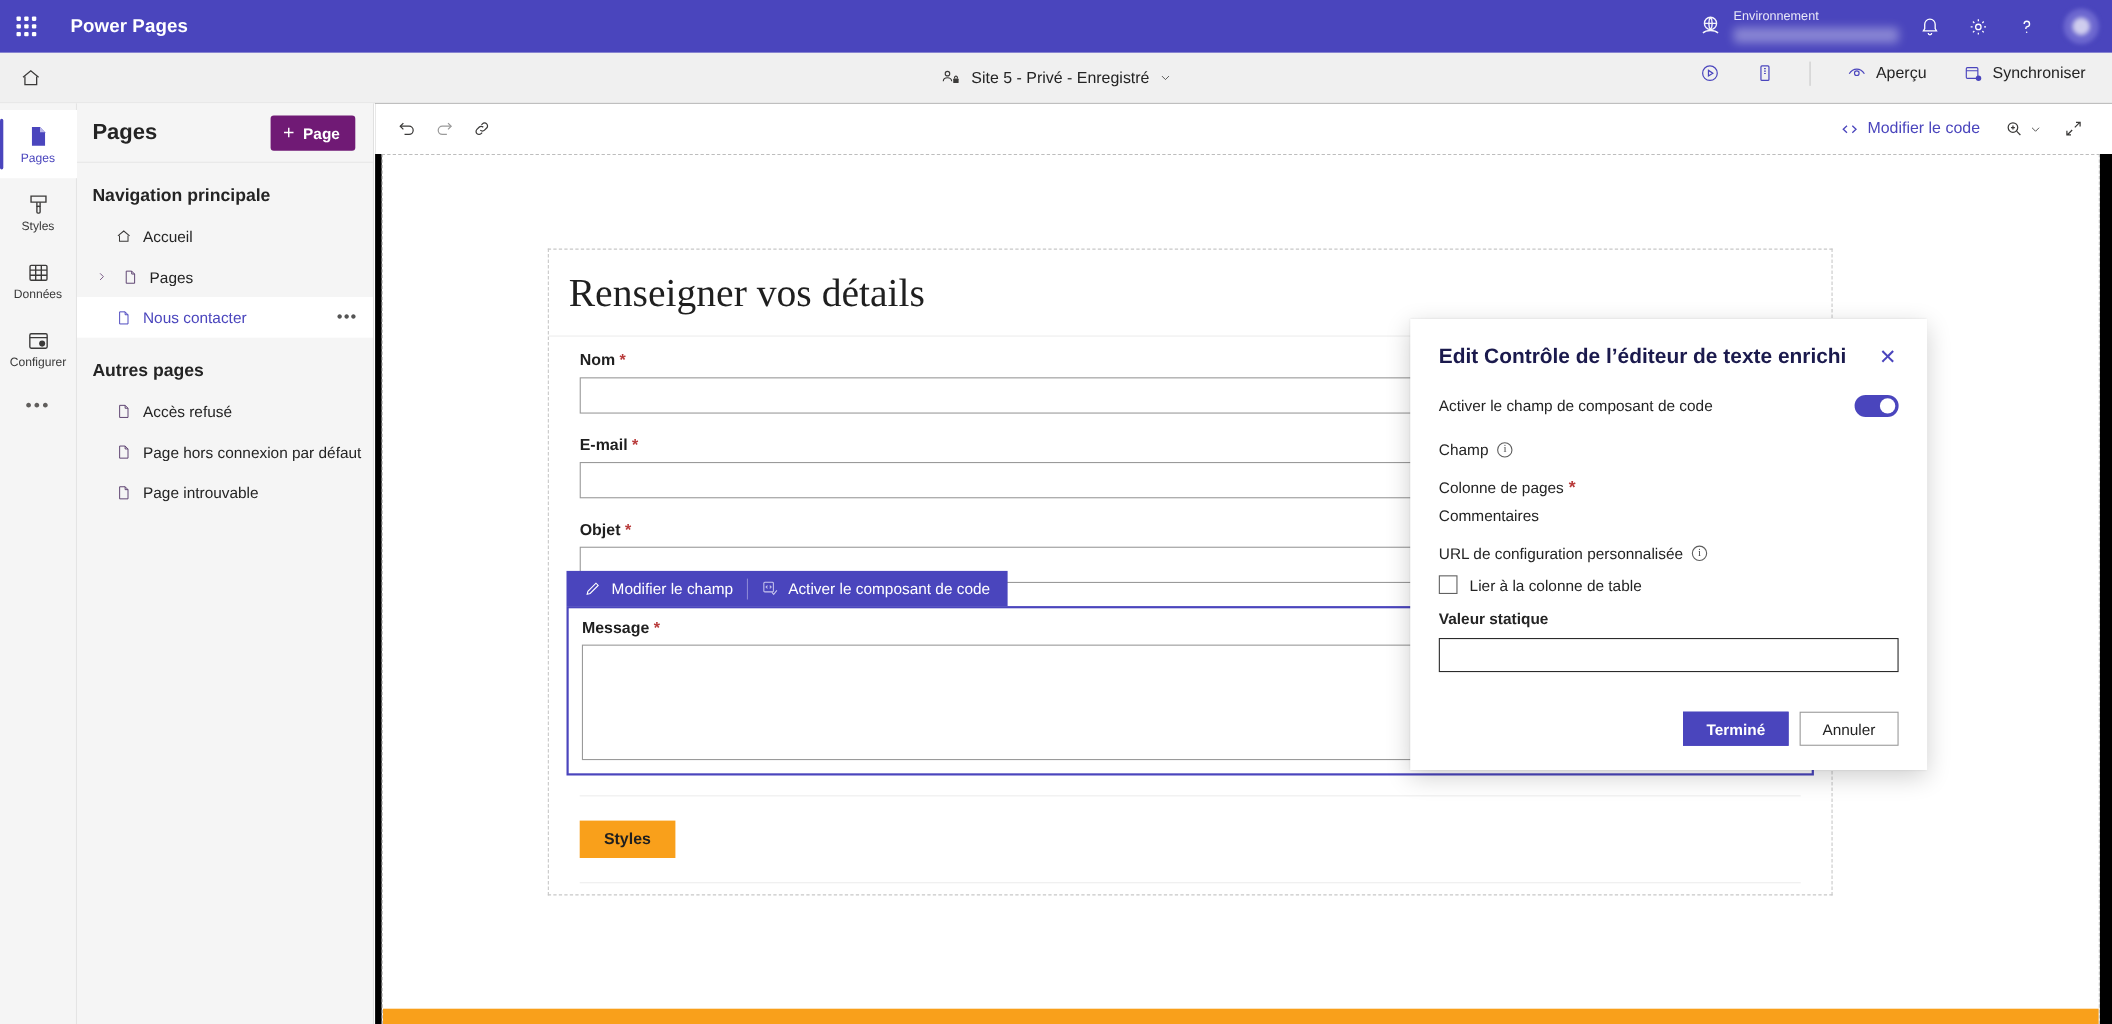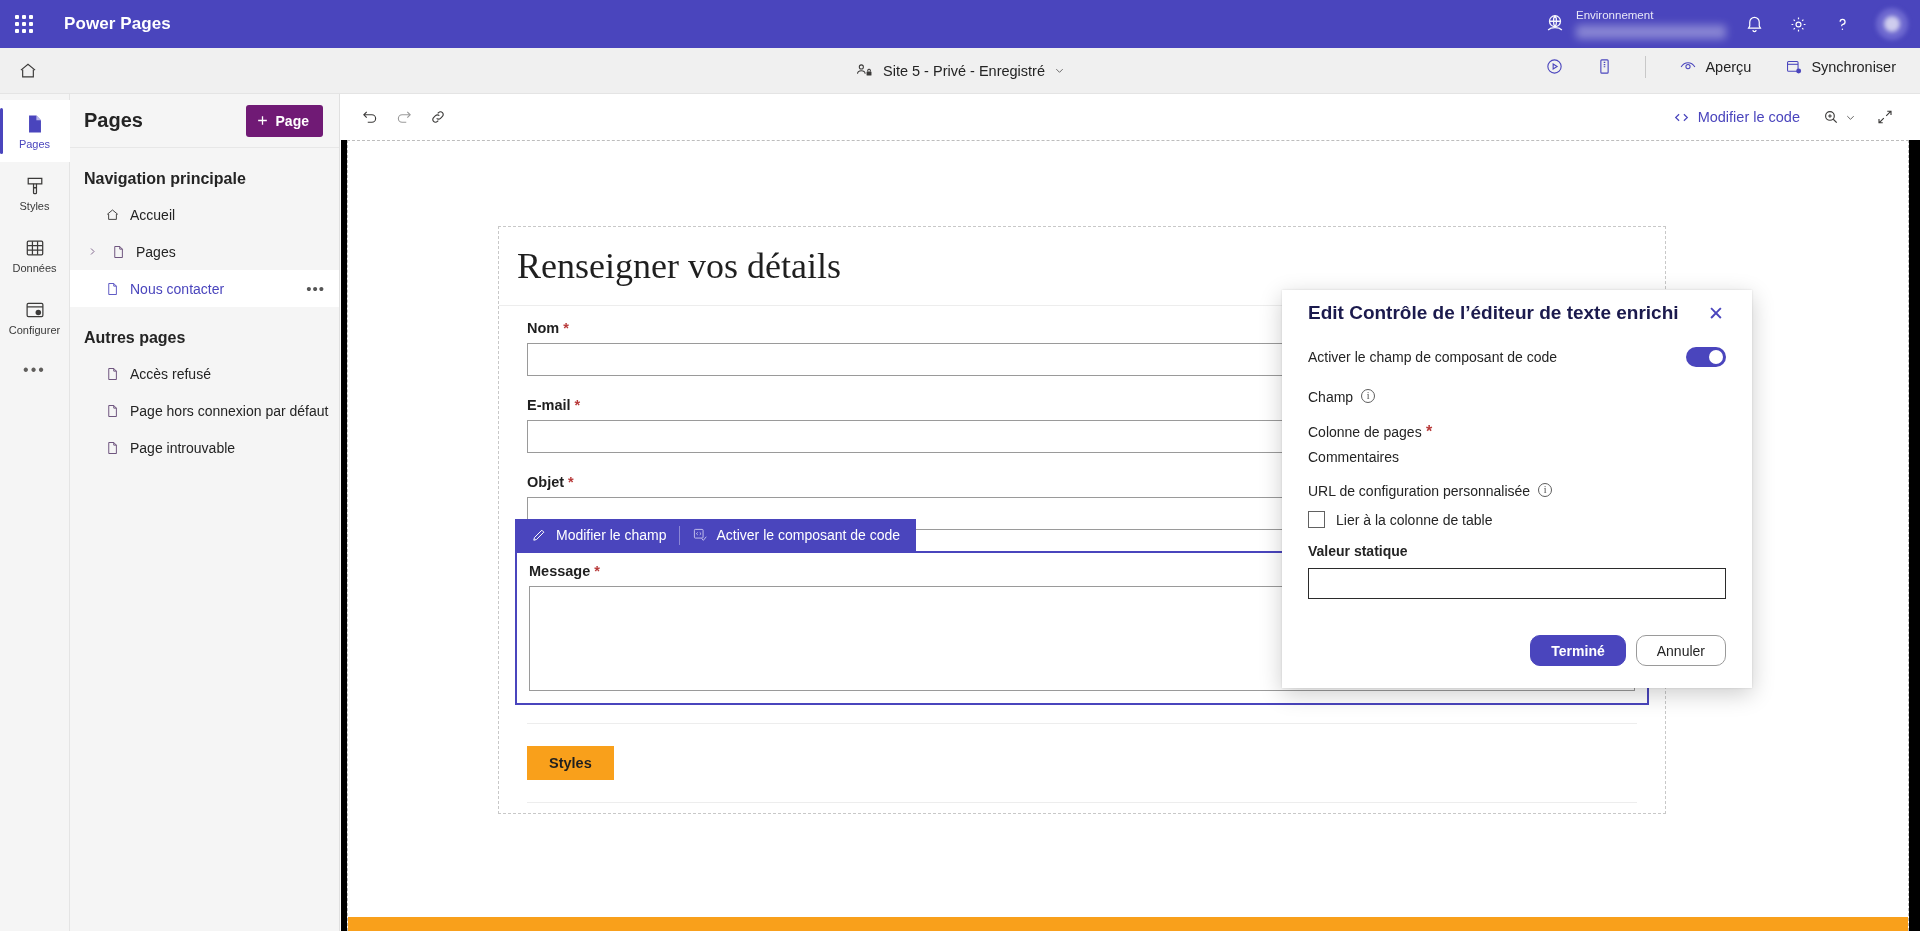--- a/index.html
+++ b/index.html
@@ -272,21 +272,21 @@
     position:absolute; left:0; right:0; bottom:0; height: 14px;
     background:#f9a01b;
   }
 
   
   .modal {
     position: absolute; left: 941px; top: 196px;
     width: 470px;
     background: #ffffff;
     box-shadow: 0 6px 22px rgba(0,0,0,.20), 0 0 2px rgba(0,0,0,.12);
-    padding: 12px 26px 22px 26px;
+    padding: 24px 26px 22px 26px;
     z-index: 60;
   }
   .modal-head {
     display:flex; align-items:flex-start; justify-content:space-between;
     margin-bottom: 22px;
   }
   .modal-title {
     font-size: 19px; font-weight: bold; color:#1b1a4d;
     line-height: 1.2; padding-right: 6px;
   }
@@ -302,21 +302,21 @@
   .mlabel-strong { font-size: 14px; color:#242424; font-weight: bold; }
   .toggle {
     width: 40px; height: 20px; border-radius: 10px;
     background:#4a45bd; position: relative; cursor: pointer; flex:none;
   }
   .toggle .knob {
     position:absolute; right: 3px; top: 3px;
     width: 14px; height: 14px; border-radius:50%; background:#fff;
   }
   .mrow { margin-bottom: 18px; }
-  .with-info { display:flex; gap: 8px; }
+  .with-info { display:flex; align-items:center; gap: 8px; }
   .infoic {
     width:14px; height:14px; border-radius:50%;
     border:1.3px solid #5d5d5d; color:#4a4a4a;
     font-size: 10px; line-height: 12px; text-align:center;
     font-family:"Liberation Serif", serif; cursor:pointer; flex:none;
   }
   .mvalue { font-size: 14px; color:#242424; margin-top: 8px; }
   .cbrow { display:flex; align-items:center; gap: 11px; margin: 12px 0 14px 0; }
   .cbox {
     width: 17px; height: 17px; border:1.4px solid #616161; background:#fff;
@@ -326,21 +326,21 @@
     width: 100%; height: 31px;
     border: 1.4px solid #2b2b2b; background:#fff;
     margin-top: 8px;
   }
   .modal-actions {
     display:flex; justify-content:flex-end; gap: 10px;
     margin-top: 36px;
   }
   .mbtn {
     height: 31px; padding: 0 20px; font-size: 14px;
-    cursor:pointer; border-radius:10px;
+    cursor:pointer; border-radius:0;
     font-family:"Liberation Sans", sans-serif;
   }
   .mbtn-primary { background:#4a45bd; color:#fff; border:1px solid #4a45bd; font-weight:bold; }
   .mbtn-default { background:#fff; color:#242424; border:1px solid #9a9a9a; }
 </style>
 </head>
 <body>
 
 <div class="brandbar">
   <div class="waffle">

